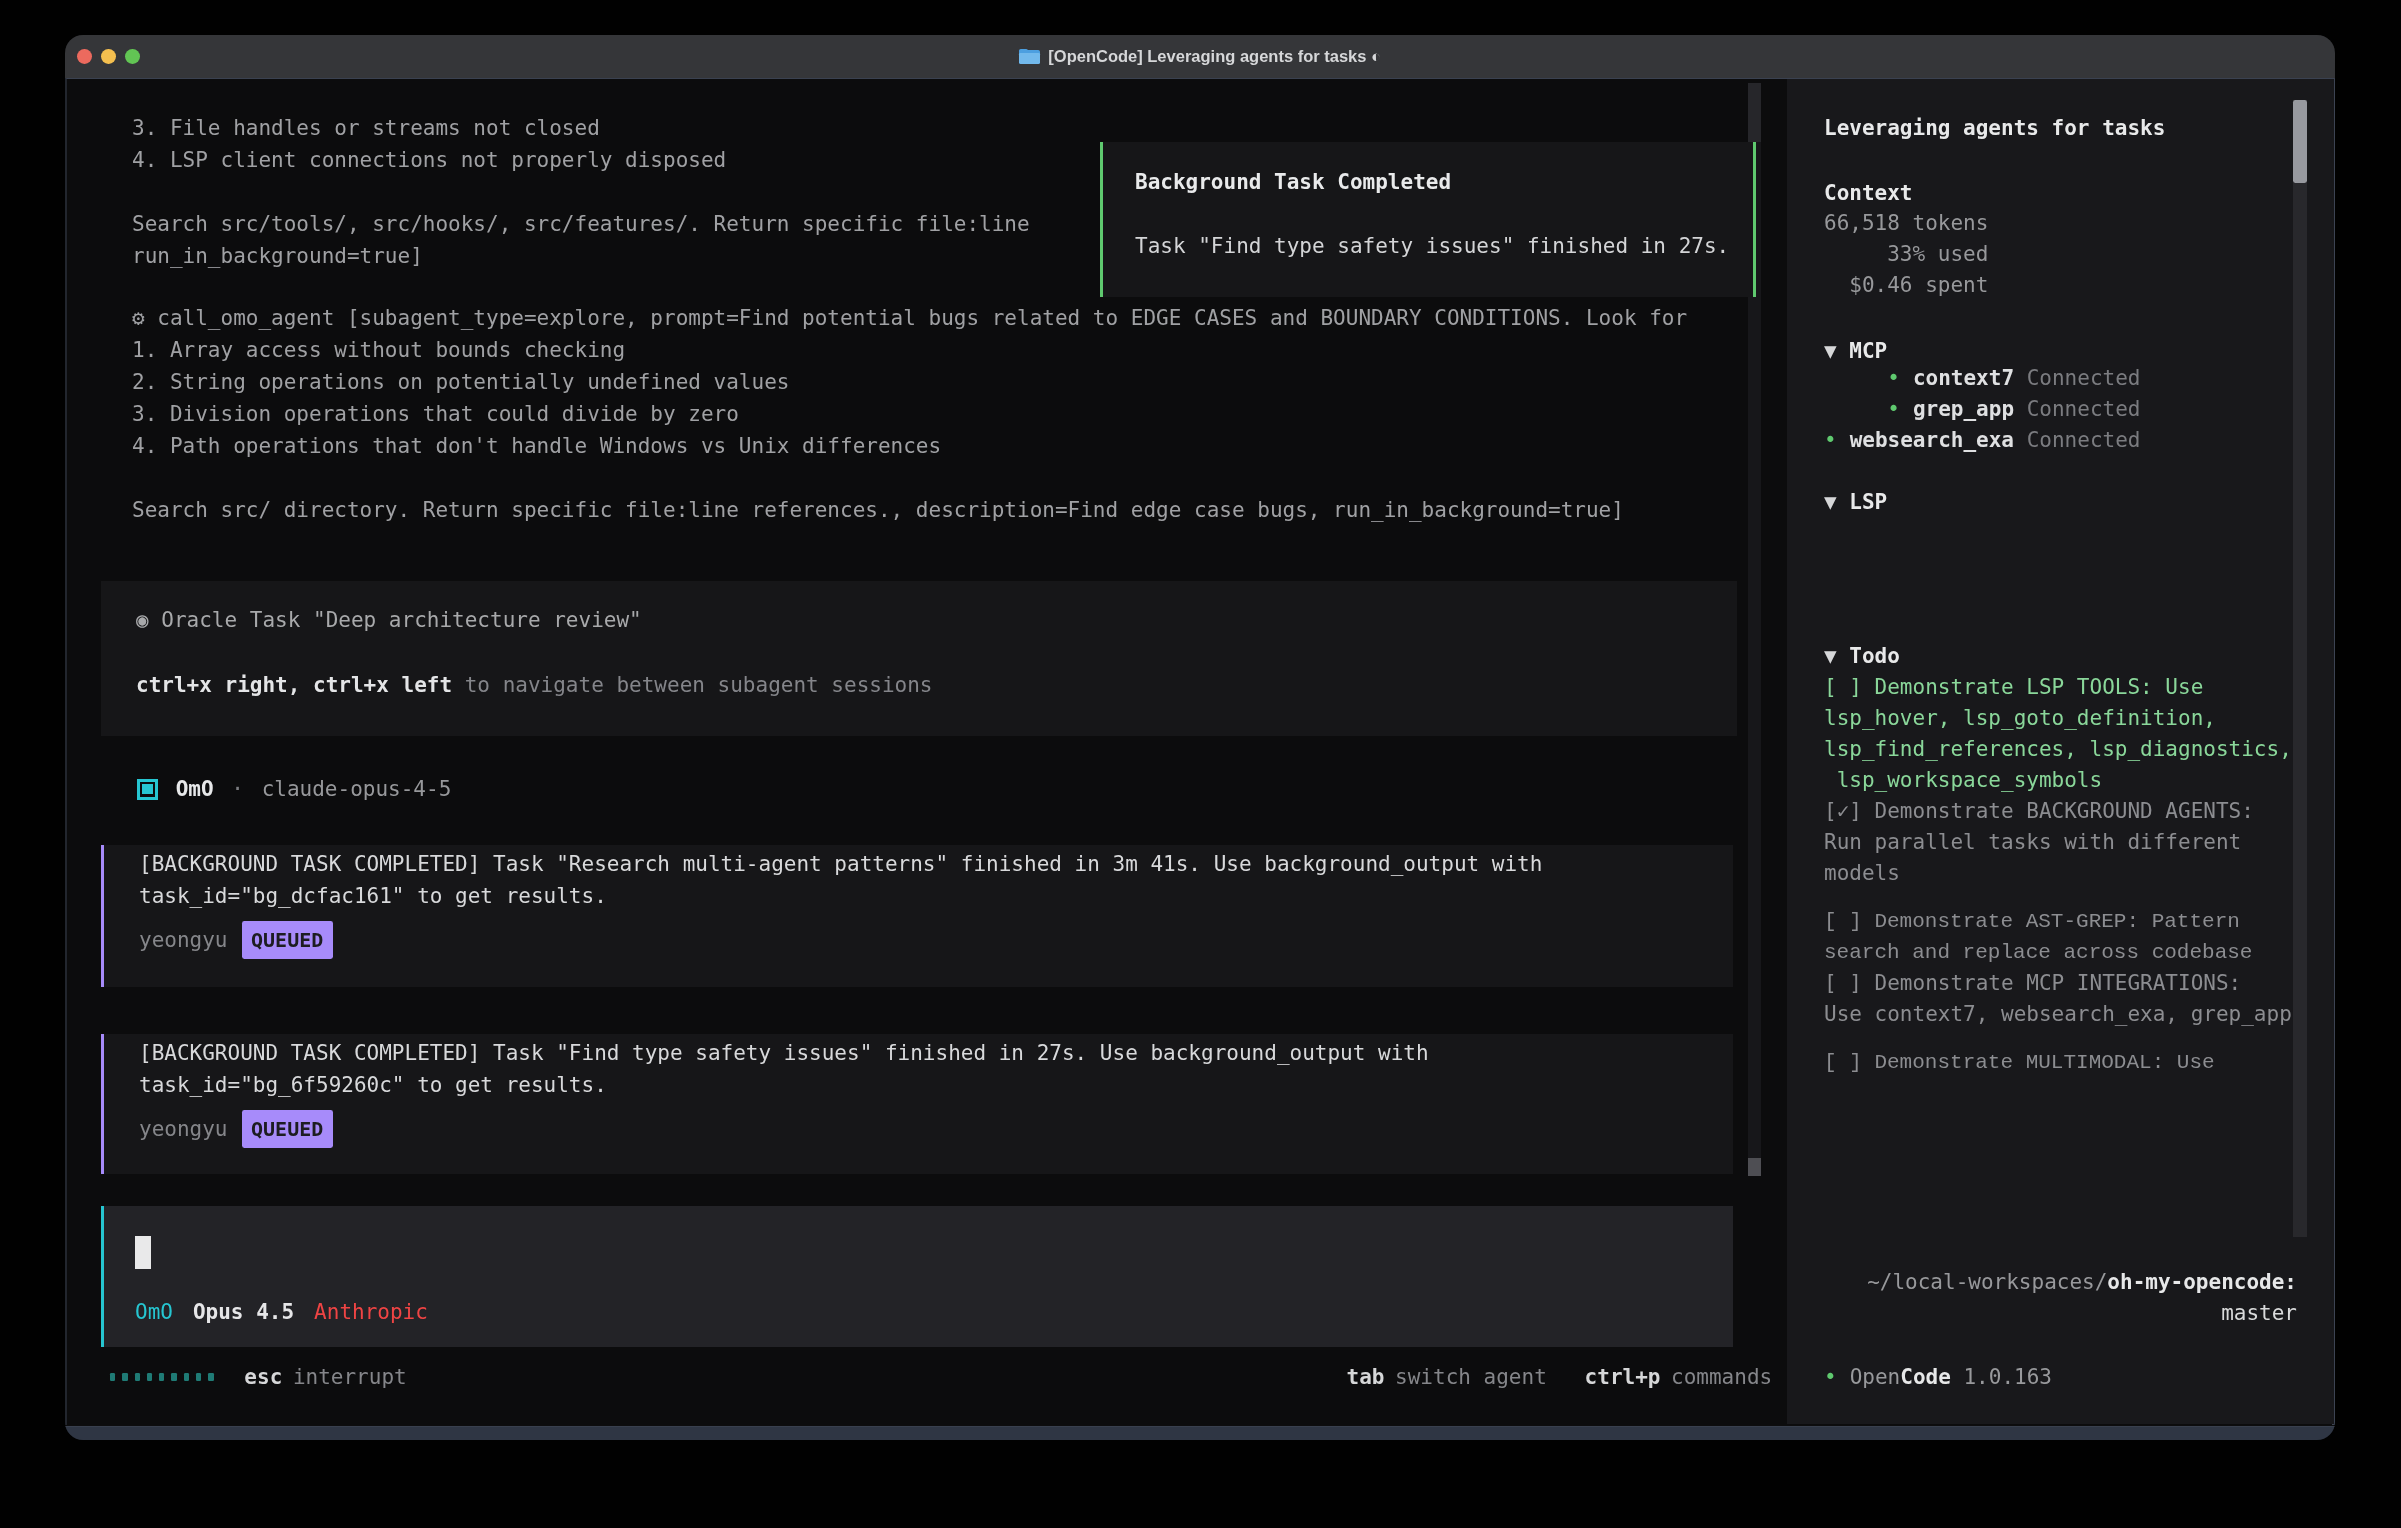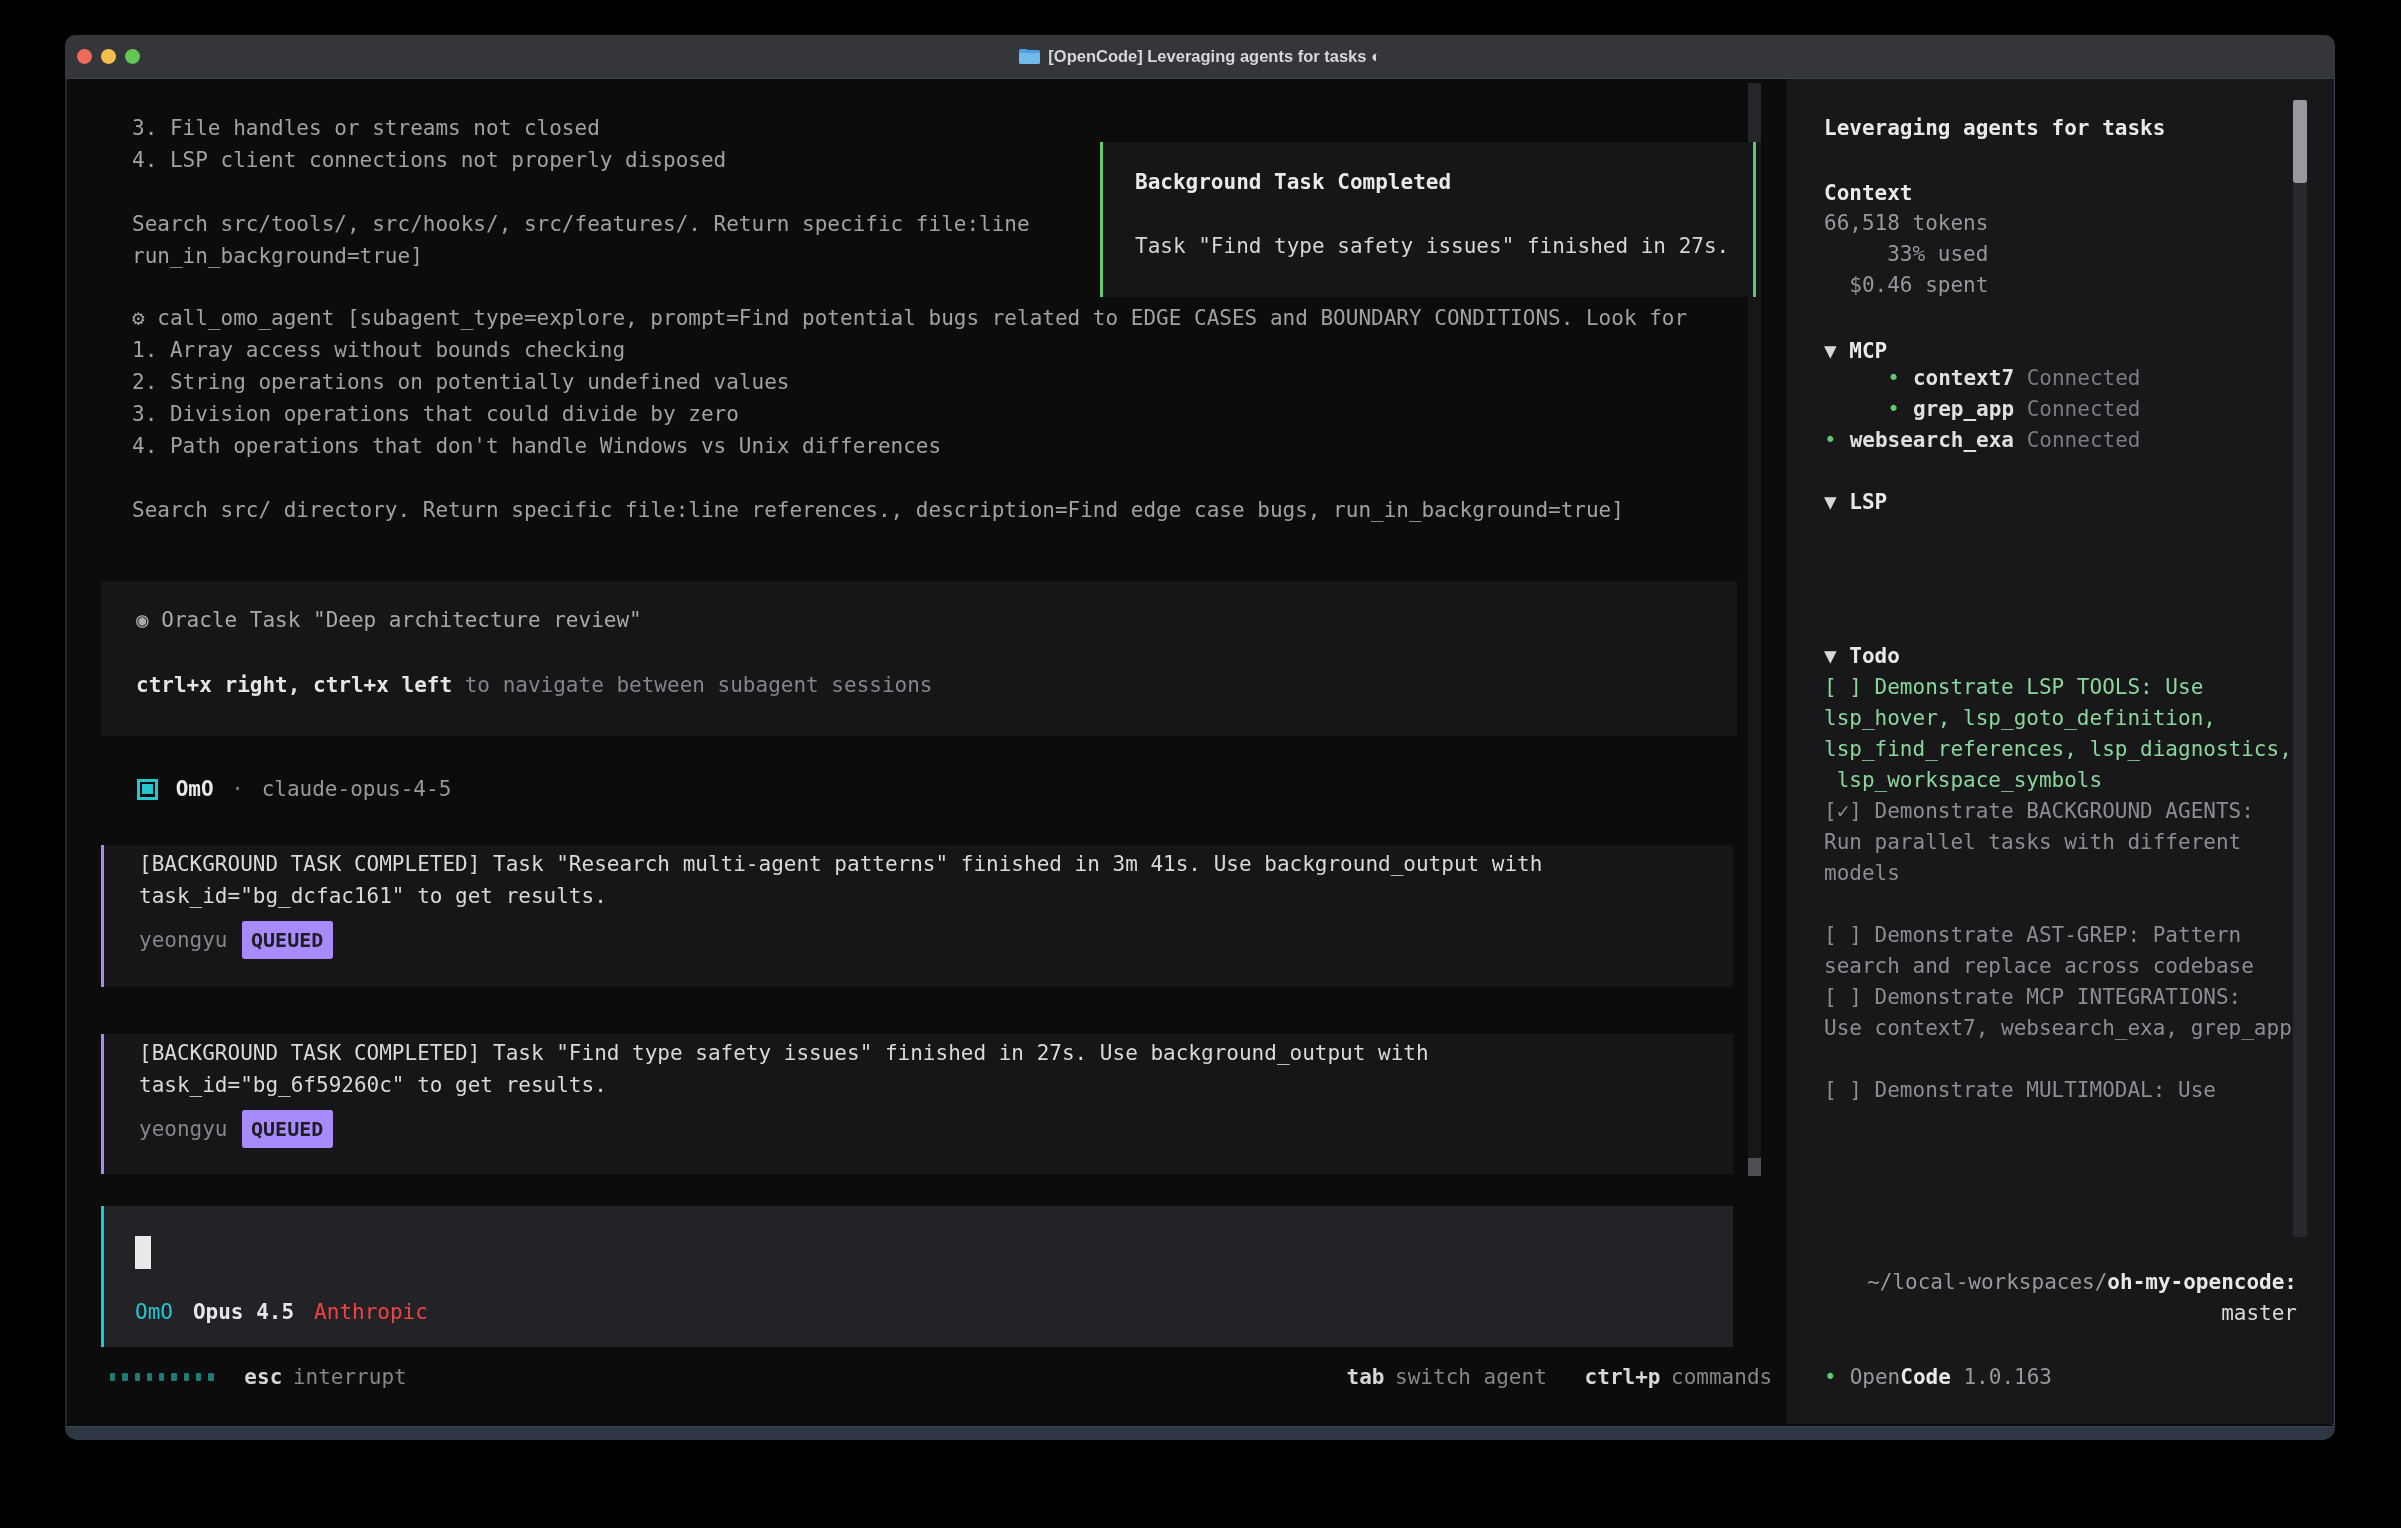--- a/index.html
+++ b/index.html
@@ -1,20 +1,20 @@
 <!DOCTYPE html>
 <html style="font-size:9.5px"><head>
 <meta charset="utf-8">
 <style>
   * { margin:0; padding:0; box-sizing:border-box; }
   html,body { background:#000; }
   .screen { position:relative; width:2401px; height:1528px; background:#010101; overflow:hidden;
             font-family:"DejaVu Sans Mono","DejaVu Sans",monospace; }
   .window { position:absolute; left:65px; top:35px; width:2270px; height:1405px;
-            border-radius:10px; background:#0d0d0e; overflow:hidden; }
+            border-radius:18px; background:#0d0d0e; overflow:hidden; }
   
   .titlebar { position:absolute; left:0; top:0; width:100%; height:43px; background:#353639; }
   .lights { position:absolute; left:12.4px; top:14px; display:flex; gap:8.9px; }
   .light { width:14.8px; height:14.8px; border-radius:50%; }
   .light.red { background:#ec6a5e; } .light.yellow { background:#f4bf4f; } .light.green { background:#62c554; }
   .titlewrap { position:absolute; left:0; top:0; width:100%; height:43px; display:flex; align-items:center; justify-content:center; gap:8.3px; }
   .folder { width:21px; height:16px; position:relative; }
   .folder .back { position:absolute; left:0; top:1.8px; width:21px; height:14px; background:#4c9fe0; border-radius:1.8px; }
   .folder .tab { position:absolute; left:0; top:0; width:8.9px; height:4.7px; background:#4c9fe0; border-radius:1.8px 1.8px 0 0; }
   .folder .front { position:absolute; left:0; top:4.7px; width:21px; height:11.2px; background:#72b9ec; border-radius:1.2px 1.2px 1.8px 1.8px; }
@@ -84,21 +84,21 @@
   .lsp-h { top:407px; } .lsp-items { top:438px; line-height:31px; }
   .todo-h { top:561px; }
   .tri { color:#d6d7d9; font-weight:normal; }
   .bullet { color:#5fc96f; margin-right:13px; }
   .svc-name { color:#dfe0e2; font-weight:bold; }
   .svc-status { color:#7b7c80; }
   .lsp-name { color:#8f9094; }
   .todo-list { position:absolute; left:37px; top:593px; width:474px; line-height:31px; }
   .todo-item { white-space:pre-wrap; color:#8c8d91; }
   .todo-item.t-active { color:#8ad79a; }
-  .todo-item.gap { margin-top:31px; }
+  .todo-item.gap { margin-top:17px;font-family:Liberation Mono, monospace; }
   .ws { top:1188px; width:473px; line-height:31px; white-space:pre-wrap; }
   .ws .p1 { color:#98999c; } .ws .p2 { color:#e7e8e9; font-weight:bold; } .ws .p3 { color:#d9dadb; }
   .ver { top:1282px; }
   .ver .vg { color:#98999c; } .ver .vb { color:#e7e8e9; font-weight:bold; }
   
   .s-track { position:absolute; left:506px; top:21px; width:13.6px; height:1137px; background:#28282c; }
   .s-thumb { position:absolute; left:506px; top:21px; width:13.6px; height:83px; background:#97999f; border-radius:2.4px; }
   
   .bottomstrip { position:absolute; left:0; bottom:0; width:100%; height:14px; background:#2f3644;
                  border-top:1.2px solid #39404e; border-radius:0 0 13px 13px; }

